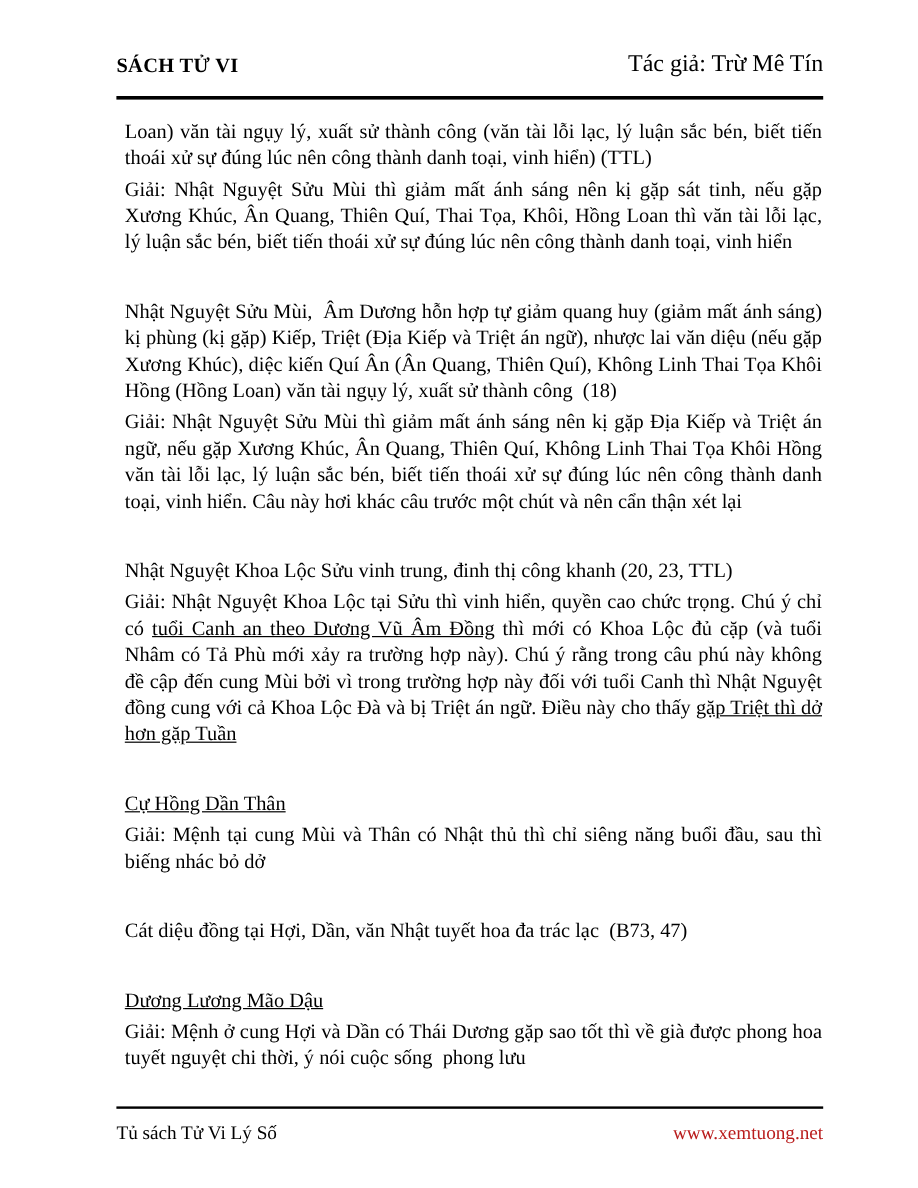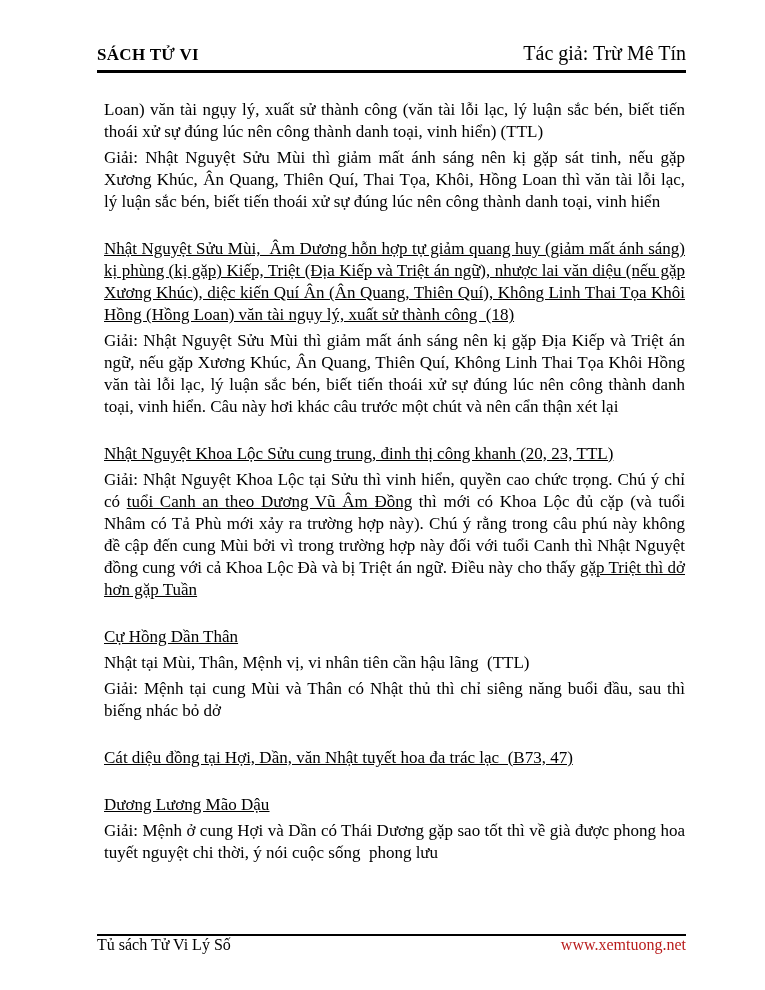--- a/index.html
+++ b/index.html
@@ -19,21 +19,21 @@
   
   .header {
     position: absolute;
     top: 42px;
     left: 97px;
     right: 79px;
     display: flex;
     justify-content: space-between;
     align-items: flex-end;
     border-bottom: 3px solid #000000;
-    padding-bottom: 5px;
+    padding-bottom: 15px;
   }
   .header-title {
     font-weight: bold;
     font-size: 17px;
     letter-spacing: 0.3px;
   }
   .header-author {
     font-size: 20px;
   }
   
@@ -43,37 +43,36 @@
     left: 104px;
     width: 581px;
     font-size: 17px;
     line-height: 22px;
     text-align: justify;
   }
   .para {
     margin: 0 0 4px 0;
   }
   .gap-before {
-    margin-top: 25px;
-    text-decoration: underline;
+    margin-top: 36px;
   }
   .u {
     text-decoration: underline;
   }
   .heading {
     text-align: left;
   }
   
   .footer {
     position: absolute;
     left: 97px;
     right: 79px;
     bottom: 36px;
     border-top: 2px solid #000000;
-    padding-top: 0;
+    padding-top: 12px;
     display: flex;
     align-items: baseline;
     font-size: 16px;
   }
   .footer-left  { flex: 1; text-align: left; }
   .footer-center{ flex: 1; text-align: center; }
   .footer-right { flex: 1; text-align: right; }
   .footer-link {
     color: #b91c1c;
     cursor: pointer;
@@ -92,27 +91,26 @@
   <div class="body-text">
 
     <p class="para">Loan) văn tài ngụy lý, xuất sử thành công (văn tài lỗi lạc, lý luận sắc bén, biết tiến thoái xử sự đúng lúc nên công thành danh toại, vinh hiển) (TTL)</p>
 
     <p class="para">Giải: Nhật Nguyệt Sửu Mùi thì giảm mất ánh sáng nên kị gặp sát tinh, nếu gặp Xương Khúc, Ân Quang, Thiên Quí, Thai Tọa, Khôi, Hồng Loan thì văn tài lỗi lạc, lý luận sắc bén, biết tiến thoái xử sự đúng lúc nên công thành danh toại, vinh hiển</p>
 
     <p class="para gap-before">Nhật Nguyệt Sửu Mùi,&nbsp; Âm Dương hỗn hợp tự giảm quang huy (giảm mất ánh sáng) kị phùng (kị gặp) Kiếp, Triệt (Địa Kiếp và Triệt án ngữ), nhược lai văn diệu (nếu gặp Xương Khúc), diệc kiến Quí Ân (Ân Quang, Thiên Quí), Không Linh Thai Tọa Khôi Hồng (Hồng Loan) văn tài ngụy lý, xuất sử thành công&nbsp; (18)</p>
 
     <p class="para">Giải: Nhật Nguyệt Sửu Mùi thì giảm mất ánh sáng nên kị gặp Địa Kiếp và Triệt án ngữ, nếu gặp Xương Khúc, Ân Quang, Thiên Quí, Không Linh Thai Tọa Khôi Hồng văn tài lỗi lạc, lý luận sắc bén, biết tiến thoái xử sự đúng lúc nên công thành danh toại, vinh hiển. Câu này hơi khác câu trước một chút và nên cẩn thận xét lại</p>
 
-    <p class="para gap-before">Nhật Nguyệt Khoa Lộc Sửu cung trung, đinh thị công khanh (20, 23, TTL)</p>
+    <p class="para gap-before">Nhật Nguyệt Khoa Lộc Sửu vinh trung, đinh thị công khanh (20, 23, TTL)</p>
 
     <p class="para"><span>Giải: Nhật Nguyệt Khoa Lộc tại Sửu thì vinh hiển, quyền cao chức trọng. Chú ý chỉ có </span><span class="u">tuổi Canh an theo Dương Vũ Âm Đồng</span><span> thì mới có Khoa Lộc đủ cặp (và tuổi Nhâm có Tả Phù mới xảy ra trường hợp này). Chú ý rằng trong câu phú này không đề cập đến cung Mùi bởi vì trong trường hợp này đối với tuổi Canh thì Nhật Nguyệt đồng cung với cả Khoa Lộc Đà và bị Triệt án ngữ. Điều này cho thấy </span><span class="u">gặp Triệt thì dở hơn gặp Tuần</span></p>
 
     <p class="para gap-before heading"><span class="u">Cự Hồng Dần Thân</span></p>
 
-    <p class="para">Nhật tại Mùi, Thân, Mệnh vị, vi nhân tiên cần hậu lãng&nbsp; (TTL)</p>
 
     <p class="para">Giải: Mệnh tại cung Mùi và Thân có Nhật thủ thì chỉ siêng năng buổi đầu, sau thì biếng nhác bỏ dở</p>
 
     <p class="para gap-before">Cát diệu đồng tại Hợi, Dần, văn Nhật tuyết hoa đa trác lạc&nbsp; (B73, 47)</p>
 
     <p class="para gap-before heading"><span class="u">Dương Lương Mão Dậu</span></p>
 
     <p class="para">Giải: Mệnh ở cung Hợi và Dần có Thái Dương gặp sao tốt thì về già được phong hoa tuyết nguyệt chi thời, ý nói cuộc sống&nbsp; phong lưu</p>
 
   </div>

